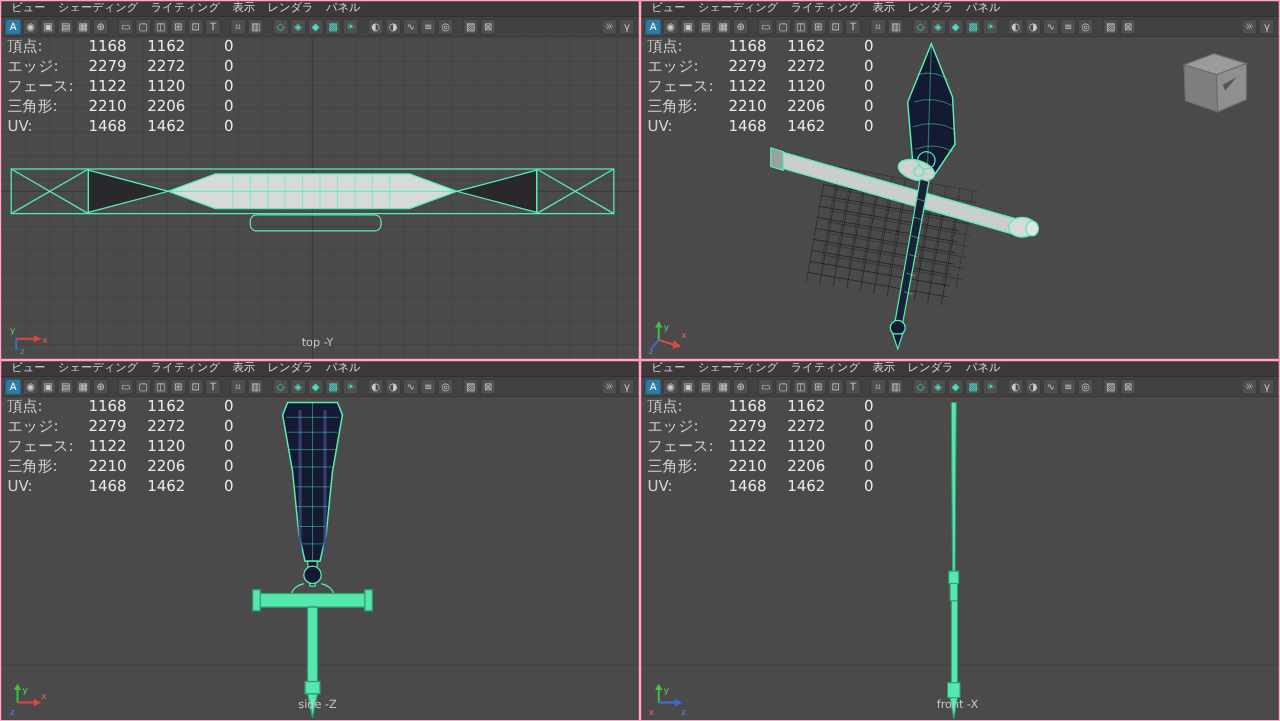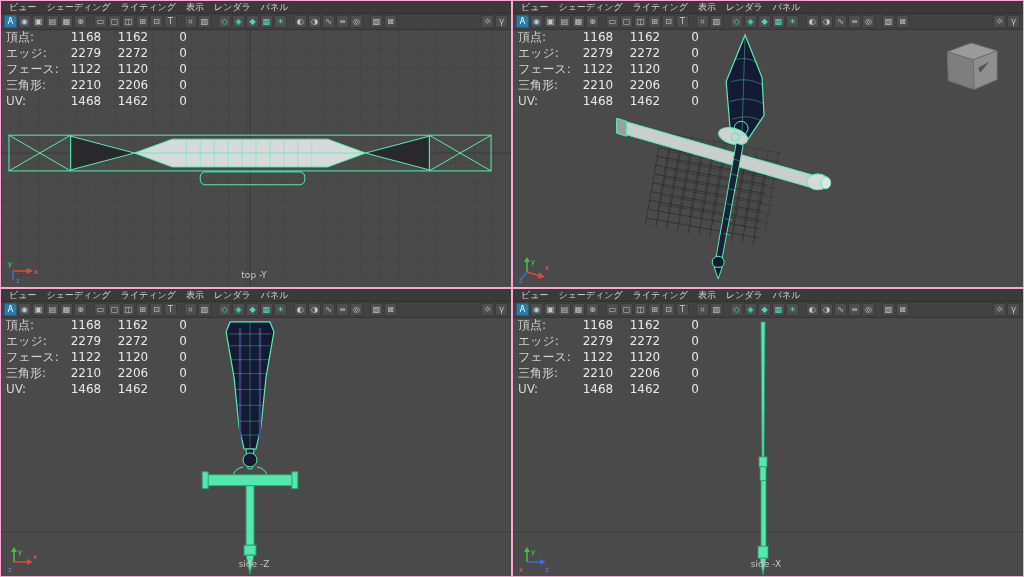--- a/index.html
+++ b/index.html
@@ -472,17 +472,17 @@
         </div>
       <svg class="gizmo" width="32" height="28">
         <line x1="9" y1="17" x2="9" y2="6" stroke="#3fc43f" stroke-width="1.5"></line>
         <polygon points="6,7 9,2 12,7" fill="#3fc43f"></polygon>
         <line x1="9" y1="17" x2="22" y2="17" stroke="#3c6cd8" stroke-width="1.5"></line>
         <polygon points="22,14 28,17 22,20" fill="#3c6cd8"></polygon>
         <text x="13" y="9" class="gz gy">y</text>
         <text x="27" y="27" class="gz gzb">z</text>
         <text x="1" y="27" class="gz gx">x</text>
       </svg>
-      <div class="view-label">side -X</div>
+      <div class="view-label">front -X</div>
     </div>
   </div>
 
 </div>
 
 </body></html>

